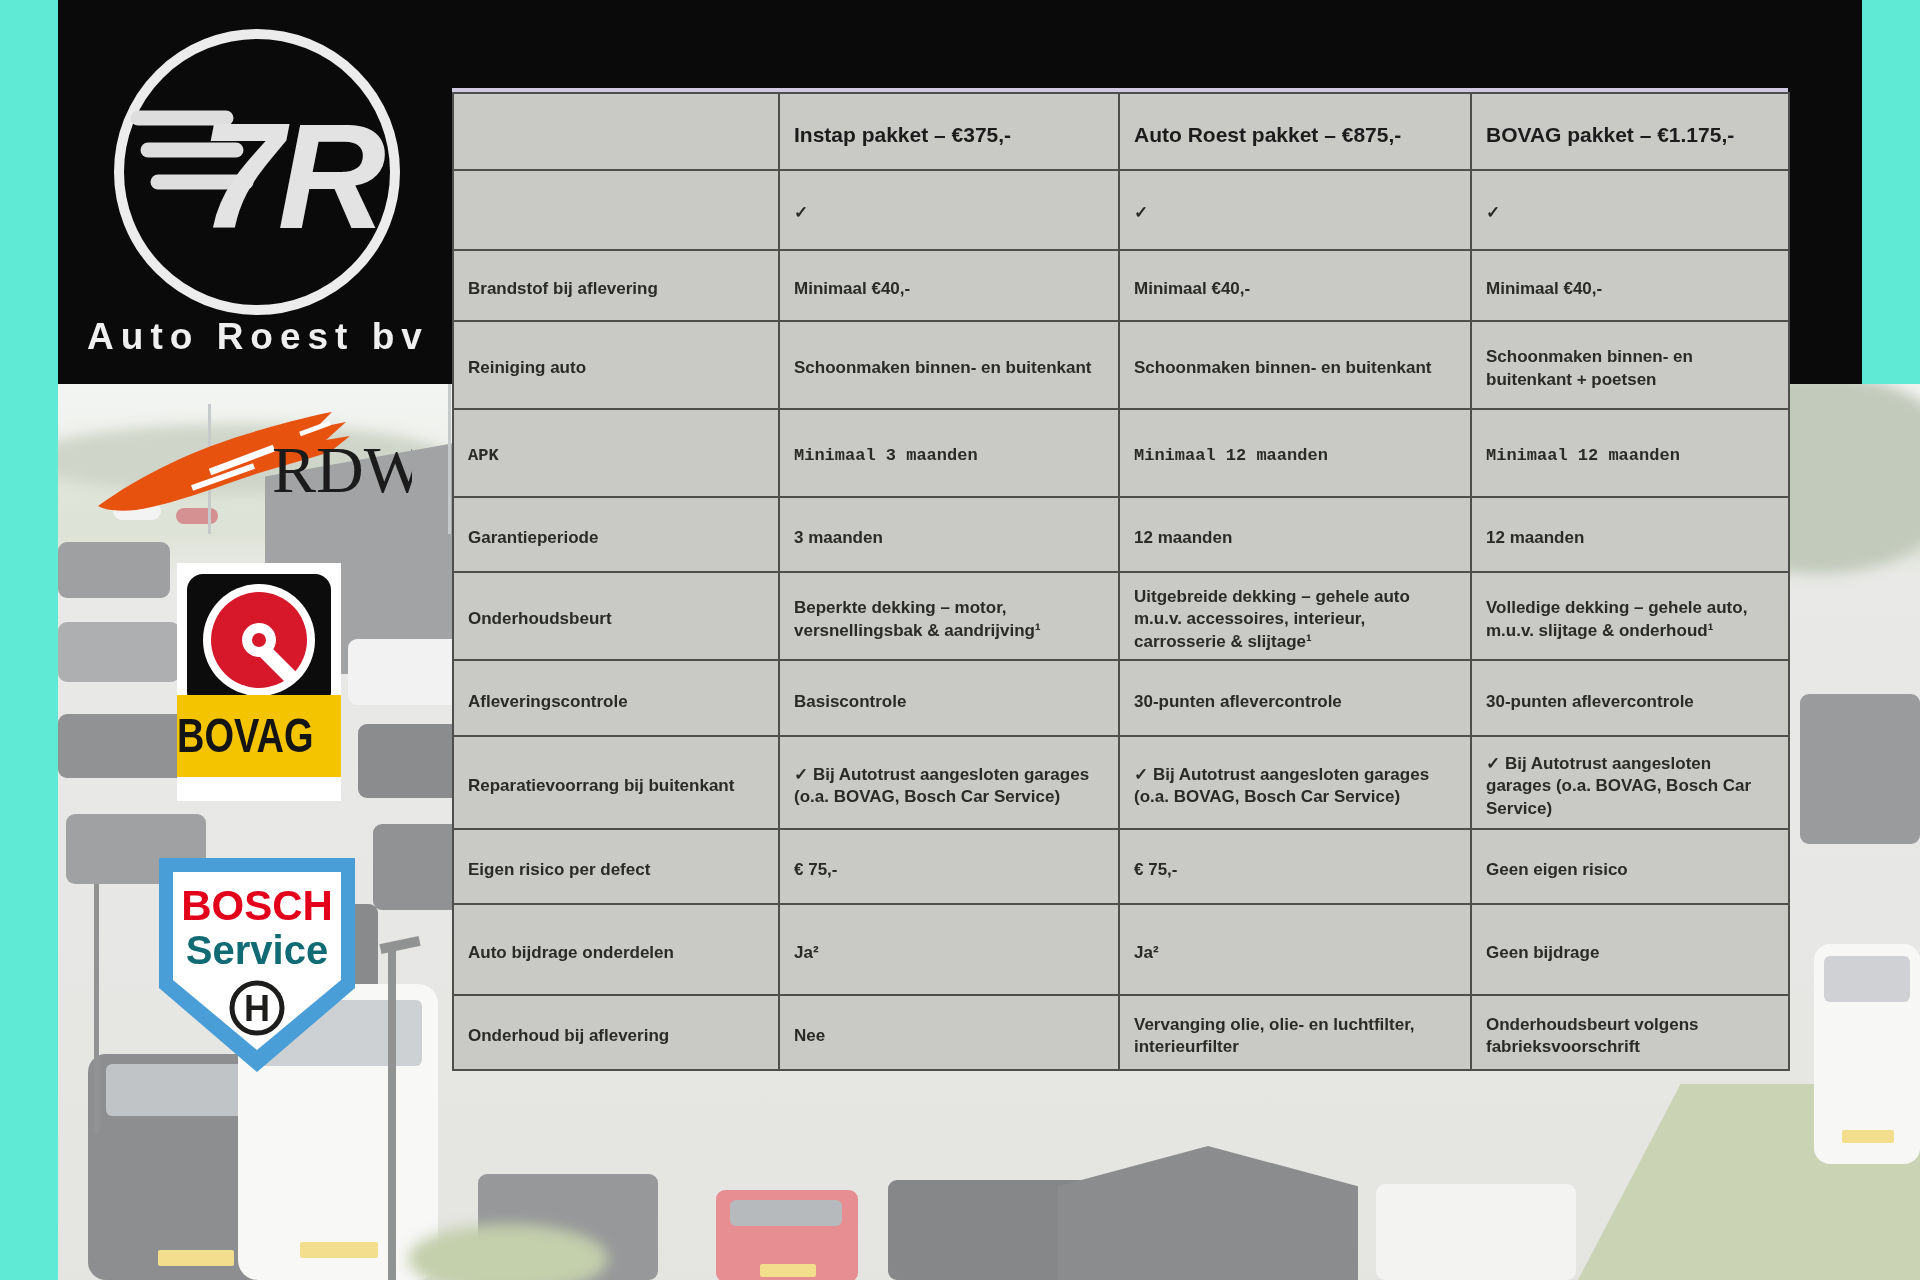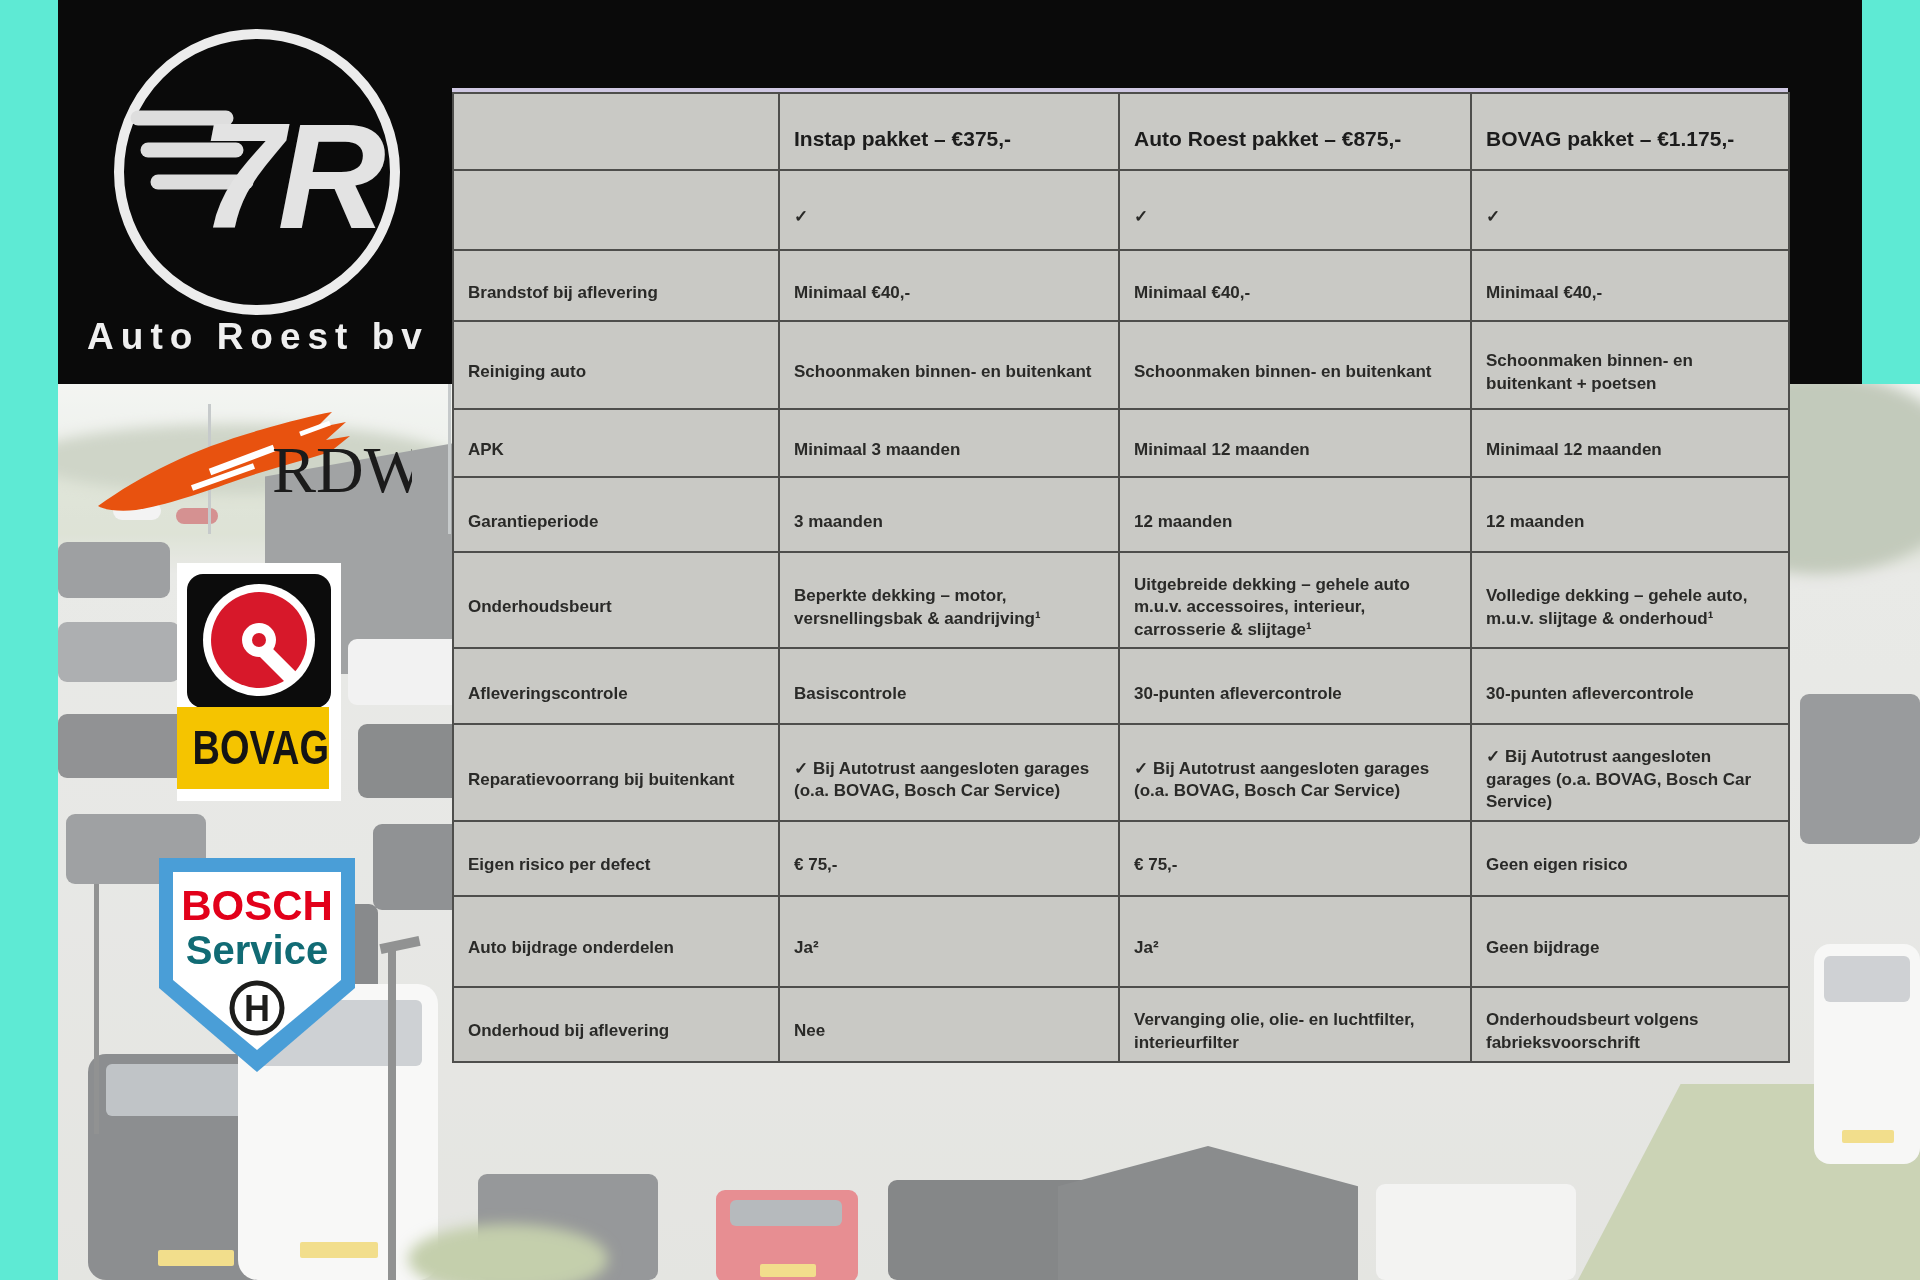--- a/index.html
+++ b/index.html
@@ -33,37 +33,37 @@
 
   
   .rdw{position:absolute;left:92px;top:402px;}
   .bovag{position:absolute;left:177px;top:563px;width:164px;height:238px;background:#ffffff;}
   .bovag-black{position:absolute;left:10px;top:11px;width:144px;height:134px;background:#0c0c0c;border-radius:16px;}
   .bovag-wcircle{position:absolute;left:26px;top:21px;width:112px;height:112px;border-radius:50%;background:#ffffff;}
   .bovag-rcircle{position:absolute;left:34px;top:29px;width:96px;height:96px;border-radius:50%;background:#d7182a;}
   .bovag-handle{position:absolute;left:90px;top:70px;width:15px;height:56px;background:#ffffff;transform:rotate(-45deg);}
   .bovag-ccircle{position:absolute;left:65px;top:60px;width:34px;height:34px;border-radius:50%;background:#ffffff;}
   .bovag-cdot{position:absolute;left:75px;top:70px;width:14px;height:14px;border-radius:50%;background:#d7182a;}
-  .bovag-yellow{position:absolute;left:0;top:144px;width:152px;height:82px;background:#f5c400;
-                display:flex;align-items:center;justify-content:flex-end;}
+  .bovag-yellow{position:absolute;left:0;top:132px;width:164px;height:82px;background:#f5c400;
+                display:flex;align-items:center;justify-content:flex-start;}
   .bovag-word{font-size:38px;font-weight:bold;color:#141414;transform:scaleY(1.25);letter-spacing:0px;}
   .bosch{position:absolute;left:157px;top:856px;}
 
   
   .table-wrap{position:absolute;left:452px;top:88px;width:1336px;border-top:4px solid #cfc8e2;}
   table.pkg{border-collapse:collapse;table-layout:fixed;width:1336px;background:#c9c9c5;}
   table.pkg th,table.pkg td{border:2px solid #4e4e4c;vertical-align:middle;text-align:left;
-      padding:21px 10px 6px 14px;color:#29292６;}
+      padding:13px 10px 6px 14px;color:#29292６;}
   table.pkg th{font-size:21px;font-weight:bold;color:#1c1c1c;white-space:nowrap;}
   table.pkg td{font-size:17px;font-weight:bold;color:#2a2a28;line-height:1.32;}
   thead tr{height:77px;}
   tbody tr:nth-child(1){height:80px;}
   tbody tr:nth-child(2){height:71px;}
   tbody tr:nth-child(3){height:88px;}
-  tbody tr:nth-child(4){height:68px;}
+  tbody tr:nth-child(4){height:88px;font-family:Liberation Mono, monospace;}
   tbody tr:nth-child(5){height:75px;}
   tbody tr:nth-child(6){height:77px;}
   tbody tr:nth-child(7){height:76px;}
   tbody tr:nth-child(8){height:93px;}
   tbody tr:nth-child(9){height:75px;}
   tbody tr:nth-child(10){height:91px;}
   tbody tr:nth-child(11){height:75px;}
   tbody tr:nth-child(12){height:75px;}
   tbody tr:nth-child(13){height:76px;}
 </style>

